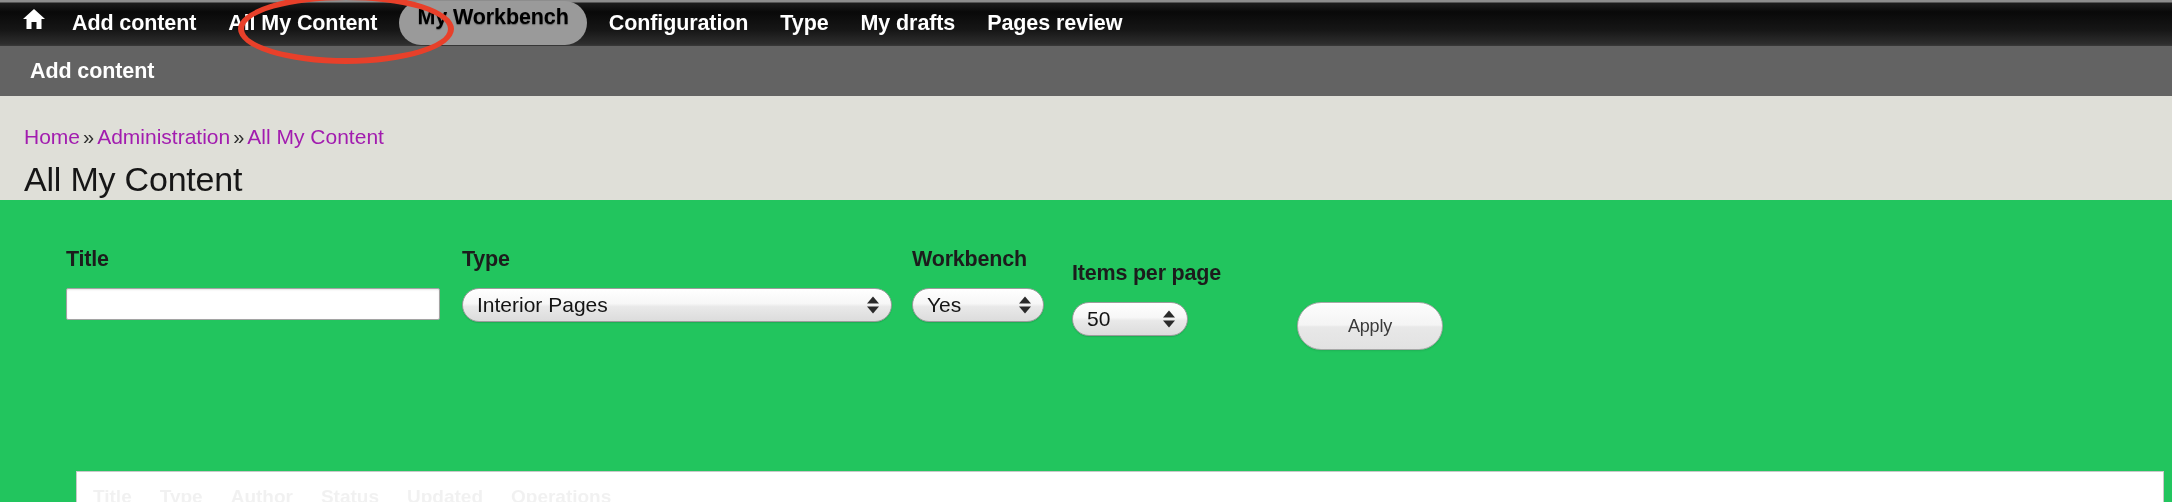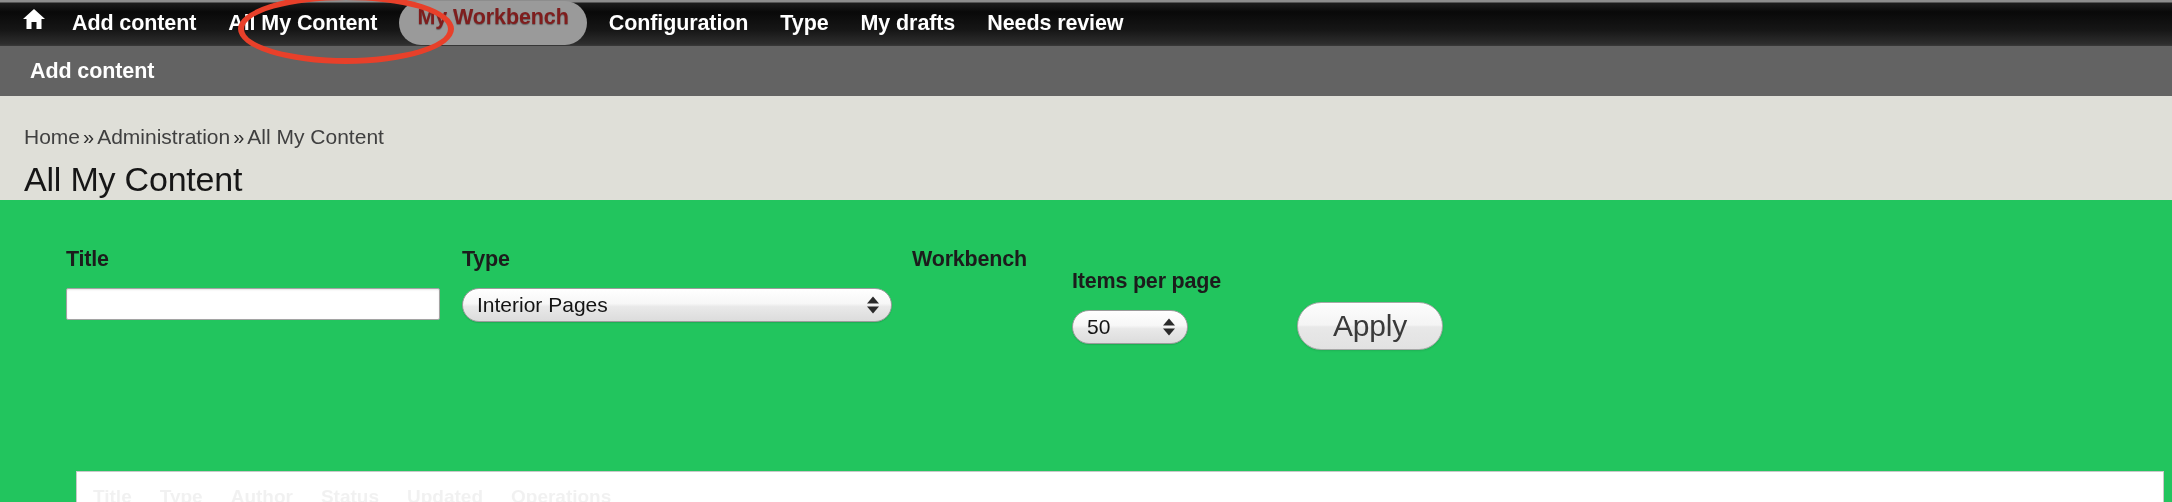--- a/index.html
+++ b/index.html
@@ -44,21 +44,21 @@
     display: flex;
     align-items: center;
   }
   .tb-item.active {
     background: #9a9a9a;
     border-radius: 22px;
     height: 44px;
     line-height: 32px;
     margin: 0 6px;
     padding: 0 18px;
-    color: #7f1d1d;
+    color: #000000;
     text-shadow: 0 1px 1px rgba(0,0,0,0.35);
   }
   .home-ico {
     display: block;
   }
 
   
   #secondary-bar {
     position: absolute;
     left: 0; top: 46px;
@@ -92,21 +92,21 @@
     box-sizing: border-box;
     padding: 28px 0 0 24px;
   }
   #breadcrumb {
     font-size: 21px;
     color: #3d6ec0;
     line-height: 26px;
     white-space: nowrap;
   }
   #breadcrumb a {
-    color: #404040;
+    color: #a21caf;
     text-decoration: none;
   }
   #breadcrumb .sep {
     color: #2d2d2d;
     padding: 0 3px;
     font-size: 20px;
   }
   #page-title {
     font-size: 34px;
     color: #161616;
@@ -207,36 +207,36 @@
   .mac-select .sel-arrows i.down {
     border-top: 7px solid #2a2a2a;
   }
 
   #field-type { left: 462px; top: 46px; }
   #type-select { margin-top: 16px; width: 430px; }
 
   #field-published { left: 912px; top: 46px; }
   #published-select { margin-top: 16px; width: 132px; }
 
-  #field-items { left: 1072px; top: 68px; }
+  #field-items { left: 1072px; top: 60px; }
   #items-select { margin-top: 16px; width: 116px; }
 
   
   #apply-button {
     position: absolute;
     left: 1297px;
     top: 102px;
     width: 146px;
     height: 48px;
     box-sizing: border-box;
     border: 1px solid #a8a8a8;
     border-radius: 24px;
     background: linear-gradient(to bottom, #fdfdfd 0%, #f4f4f4 48%, #e8e8e8 52%, #e2e2e2 100%);
     box-shadow: 0 1px 2px rgba(0,0,0,0.10), inset 0 1px 0 #ffffff;
-    font-size: 30px;
+    font-size: 18px;
     color: #3a3a3a;
     text-align: center;
     line-height: 46px;
     cursor: default;
     letter-spacing: -0.2px;
   }
 
   
   #results-table {
     position: absolute;
@@ -285,21 +285,21 @@
         <path d="M12 1 L23 11 L19.5 11 L19.5 21 L14.5 21 L14.5 14 L9.5 14 L9.5 21 L4.5 21 L4.5 11 L1 11 Z" fill="#ffffff"></path>
       </svg>
     </span>
   </div>
   <div class="tb-item">Add content</div>
   <div class="tb-item">All My Content</div>
   <div class="tb-item active">My Workbench</div>
   <div class="tb-item">Configuration</div>
   <div class="tb-item">Type</div>
   <div class="tb-item">My drafts</div>
-  <div class="tb-item">Needs review</div>
+  <div class="tb-item">Pages review</div>
 </div>
 
 <div id="secondary-bar">
   <div class="sb-item">Add content</div>
 </div>
 
 <div id="page-head">
   <div id="breadcrumb">
     <a href="#">Home</a><span class="sep">»</span><a href="#">Administration</a><span class="sep">»</span><a href="#">All My Content</a>
   </div>
@@ -321,20 +321,27 @@
         <span class="sel-text">Interior Pages</span>
         <span class="sel-arrows">
             <i class="up"></i>
             <i class="down"></i>
           </span>
       </div>
     </div>
 
     <div class="field" id="field-published">
       <div class="field-label">Workbench</div>
+      <div class="mac-select" id="published-select">
+        <span class="sel-text">Yes</span>
+        <span class="sel-arrows">
+            <i class="up"></i>
+            <i class="down"></i>
+          </span>
+      </div>
     </div>
 
     <div class="field" id="field-items">
       <div class="field-label">Items per page</div>
       <div class="mac-select" id="items-select">
         <span class="sel-text">50</span>
         <span class="sel-arrows">
             <i class="up"></i>
             <i class="down"></i>
           </span>

